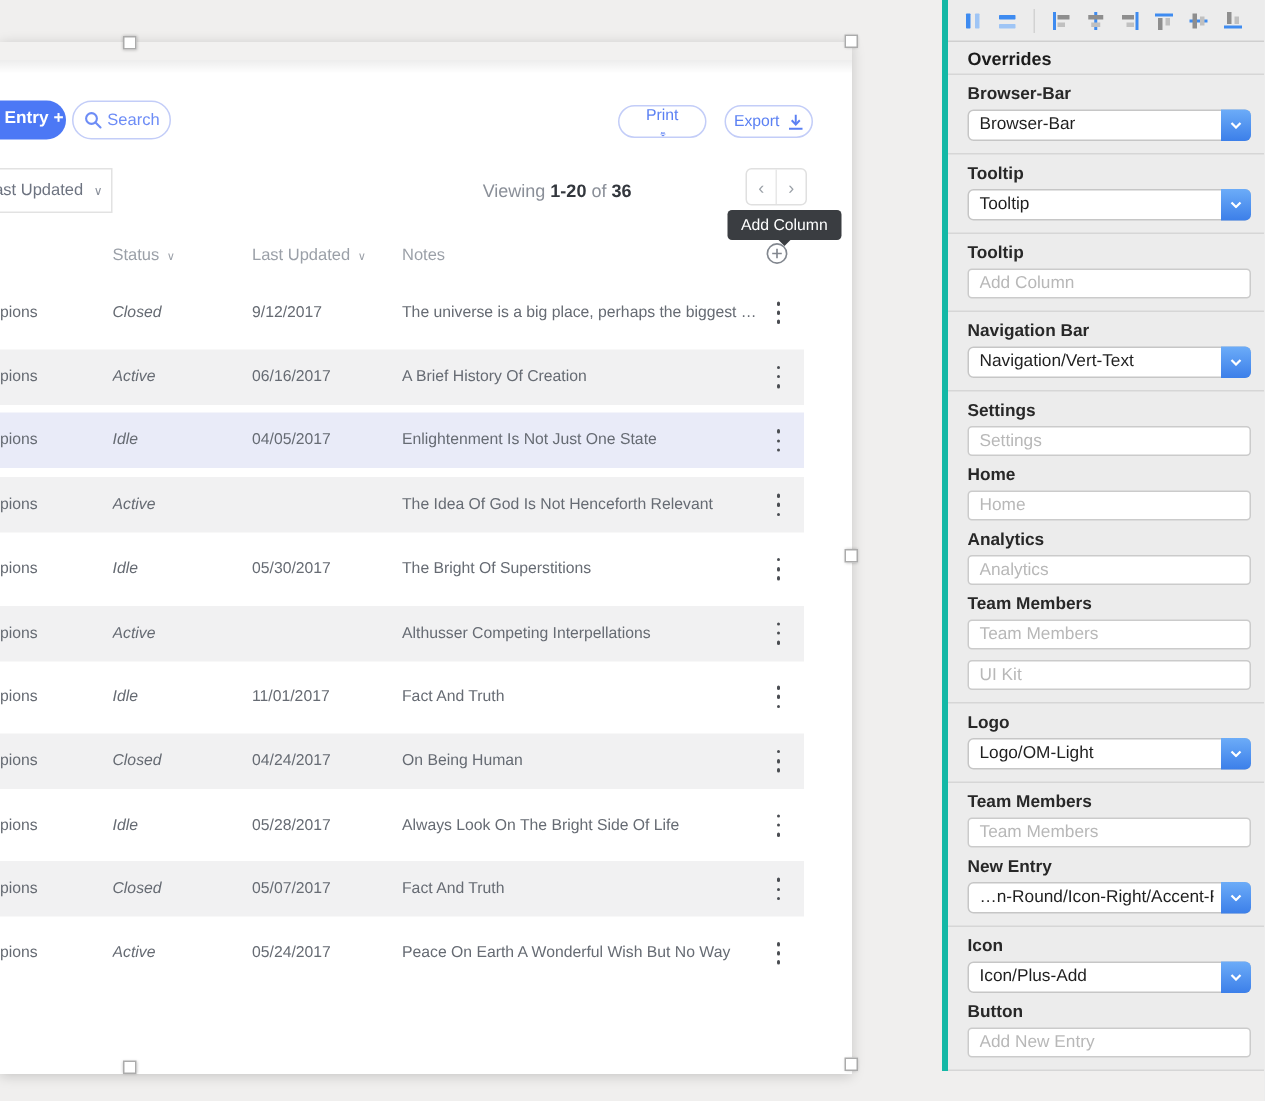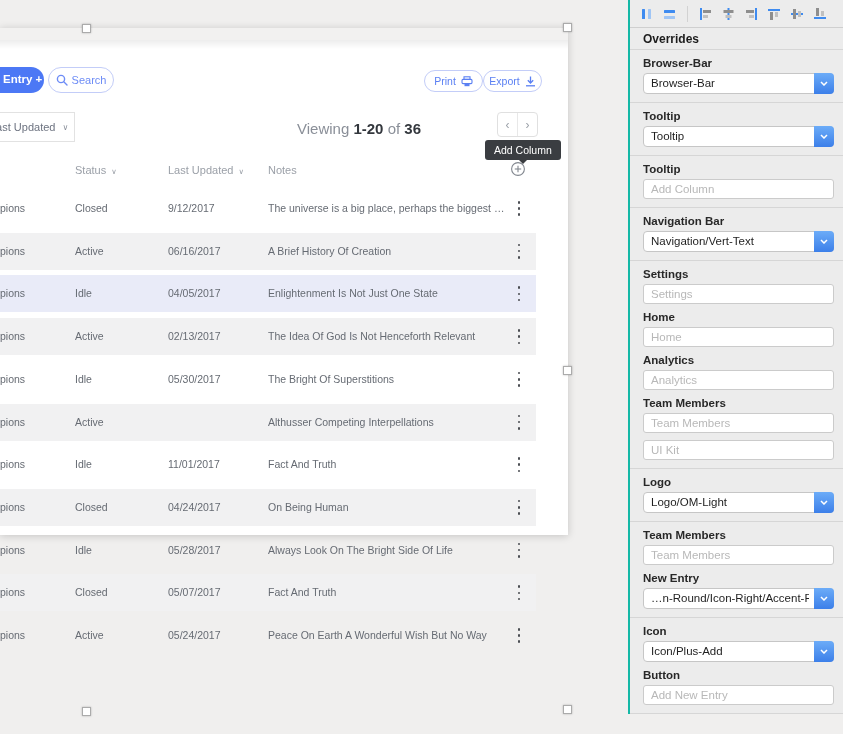--- a/index.html
+++ b/index.html
@@ -1,47 +1,47 @@
 <!DOCTYPE html>
 <html><head>
 <meta charset="utf-8">
 <style>
   html,body{margin:0;padding:0;background:#e8e8e8;}
   *{box-sizing:border-box;font-family:"Liberation Sans",sans-serif;}
   #stage{position:relative;width:843px;height:734px;overflow:hidden;background:#f0efee;}
 
   
   #canvas{position:absolute;left:0;top:0;width:628px;height:734px;background:#f0efee;overflow:hidden;}
-  #artboard{position:absolute;left:0;top:28px;width:568px;height:507px;background:#ffffff;
+  #artboard{position:absolute;left:0;top:28px;width:568px;height:688px;background:#ffffff;
             box-shadow:0 1px 8px rgba(0,0,0,.18);}
   .browser-bar{position:absolute;left:0;top:0;width:100%;height:12px;background:#f2f1f0;}
   .browser-bar::after{content:"";position:absolute;left:0;top:12px;width:100%;height:9px;
             background:linear-gradient(rgba(0,0,0,.07),rgba(0,0,0,0));}
 
   
   .handle{position:absolute;width:9px;height:9px;background:#fff;border:1px solid #ababab;
           box-shadow:0 0 2px rgba(0,0,0,.25);z-index:30;}
 
   
   .pill{position:absolute;height:26px;border-radius:13px;display:flex;align-items:center;justify-content:center;}
   #new-entry-pill{left:-40px;top:39px;width:84px;background:#4c78f5;}
   #new-entry-pill .lbl{position:absolute;left:43px;top:6px;color:#fff;font-size:11.5px;font-weight:600;white-space:nowrap;}
   #search-pill{left:48px;top:39px;width:66px;background:#fff;border:1px solid #c3cdf8;}
   #search-pill .lbl{color:#6d8cf6;font-size:11px;margin-left:4px;}
   .mini-pill{position:absolute;top:42px;height:22px;border:1px solid #c3cdf8;border-radius:11px;background:#fff;
              display:flex;align-items:center;justify-content:center;gap:5px;color:#5b80f3;font-size:10.5px;}
-  #print-pill{left:424px;width:59px;}
+  #print-pill{left:412px;width:59px;flex-direction:column;}
   #export-pill{left:483px;width:59px;}
 
   
   #sort-box{position:absolute;left:-20px;top:84px;width:95px;height:30px;background:#fff;border:1px solid #e2e2e2;
             display:flex;align-items:center;color:#6d7380;font-size:11px;}
   #sort-box .lbl{margin-left:9px;white-space:nowrap;}
   #sort-box .chev{margin-left:7px;font-size:8px;color:#8a909b;}
-  #viewing{position:absolute;right:147px;top:92px;font-size:15px;color:#8a8f98;white-space:nowrap;}
+  #viewing{position:absolute;right:147px;top:92px;font-size:12px;color:#8a8f98;white-space:nowrap;}
   #viewing b{color:#33373d;}
   #pager{position:absolute;left:497px;top:84px;width:41px;height:25px;background:#fff;border:1px solid #e0e0e0;
          border-radius:4px;display:flex;}
   #pager .pg{flex:1;display:flex;align-items:center;justify-content:center;color:#9ba1a8;font-size:12px;}
   #pager .pg:first-child{border-right:1px solid #e8e8e8;}
 
   
   #tooltip{position:absolute;left:485px;top:112px;height:20px;padding:0 9px;background:#3a3d41;border-radius:3px;
            color:#fff;font-size:10.5px;display:flex;align-items:center;white-space:nowrap;z-index:5;}
   #tooltip::after{content:"";position:absolute;left:50%;bottom:-4px;margin-left:-4px;border:4px solid transparent;
@@ -50,30 +50,30 @@
   
   .thead{position:absolute;top:136px;left:0;width:536px;height:20px;color:#9ba0a8;font-size:11px;}
   .thead .h{position:absolute;top:0;white-space:nowrap;}
   .thead .chev{font-size:7.5px;color:#9ba0a8;margin-left:5px;}
   #add-col{position:absolute;left:510px;top:133px;width:16px;height:16px;}
   .trow{position:absolute;left:0;width:536px;height:37px;font-size:10.5px;color:#666b73;}
   .trow.gray{background:#f1f1f2;}
   .trow.sel{background:#e9ebf8;}
   .trow .c{position:absolute;top:0;line-height:37px;white-space:nowrap;overflow:hidden;}
   .c.c-name{left:0;width:46px;}
-  .c.c-status{left:75px;width:80px;}
+  .c.c-status{left:75px;width:80px;font-style:italic;}
   .c.c-date{left:168px;width:88px;}
   .c.c-notes{left:268px;width:242px;}
   .kebab{position:absolute;left:514px;top:9px;width:10px;height:19px;display:flex;flex-direction:column;
          align-items:center;justify-content:space-between;padding:2px 0;}
   .kebab i{width:2.6px;height:2.6px;border-radius:50%;background:#4a4d52;}
 
   
   #inspector{position:absolute;left:628px;top:0;width:215px;height:714px;background:#ececec;
-             border-left:2px solid #14b8a6;overflow:hidden;}
+             border-left:4px solid #14b8a6;overflow:hidden;}
   #insp-toolbar{height:28px;border-bottom:1px solid #cfcfcf;display:flex;align-items:center;gap:8px;padding:0 0 0 9px;}
   #insp-toolbar .sep{width:1px;height:16px;background:#d2d2d2;margin:0 2px;}
   #insp-toolbar svg{display:block;}
   #overrides-hdr{height:22px;line-height:22px;padding-left:13px;font-size:12px;font-weight:bold;color:#1c1c1c;
                  border-bottom:1px solid #d6d6d6;}
   .grp{margin:7px 9px 0 13px;}
   .grp .flabel{font-size:11.5px;font-weight:600;color:#282828;height:13px;line-height:13px;margin-bottom:3px;white-space:nowrap;}
   .dropdown{position:relative;height:21px;background:#fff;border:1px solid #c6c6c6;border-radius:4px;}
   .dropdown .dval{position:absolute;left:7px;top:0;right:24px;line-height:19px;font-size:11.5px;color:#1f1f1f;
                   white-space:nowrap;overflow:hidden;}
@@ -189,21 +189,20 @@
         <span class="c c-notes">Enlightenment Is Not Just One State</span>
         <span class="kebab">
             <i></i>
             <i></i>
             <i></i>
           </span>
       </div>
       <div class="trow gray" style="top:290.1px">
         <span class="c c-name">pions</span>
         <span class="c c-status">Active</span>
-        <span class="c c-date">02/13/2017</span>
         <span class="c c-notes">The Idea Of God Is Not Henceforth Relevant</span>
         <span class="kebab">
             <i></i>
             <i></i>
             <i></i>
           </span>
       </div>
       <div class="trow" style="top:332.8px">
         <span class="c c-name">pions</span>
         <span class="c c-status">Idle</span>

